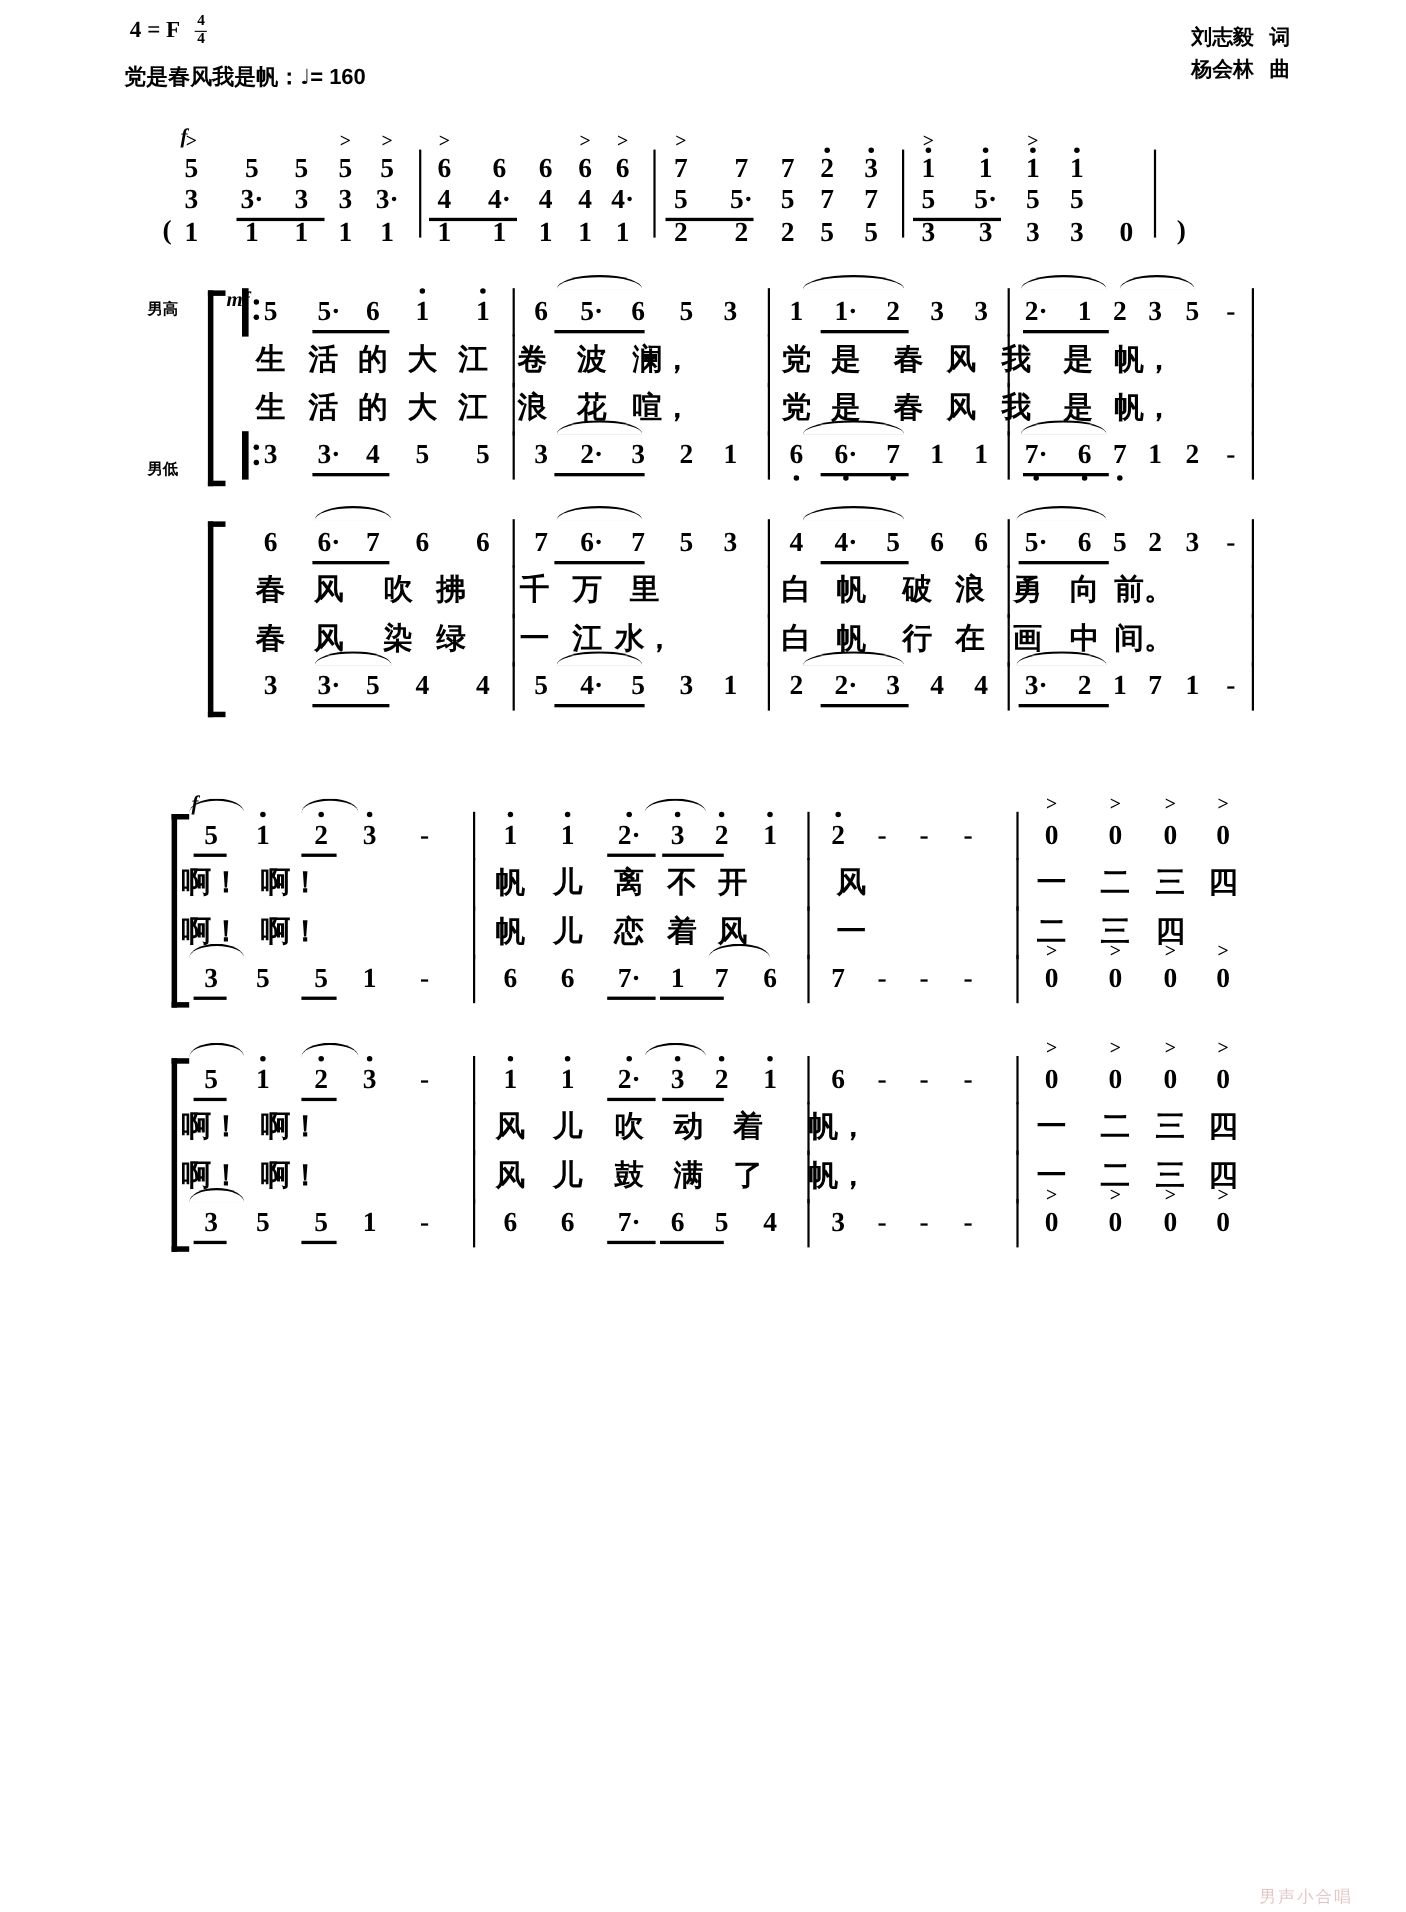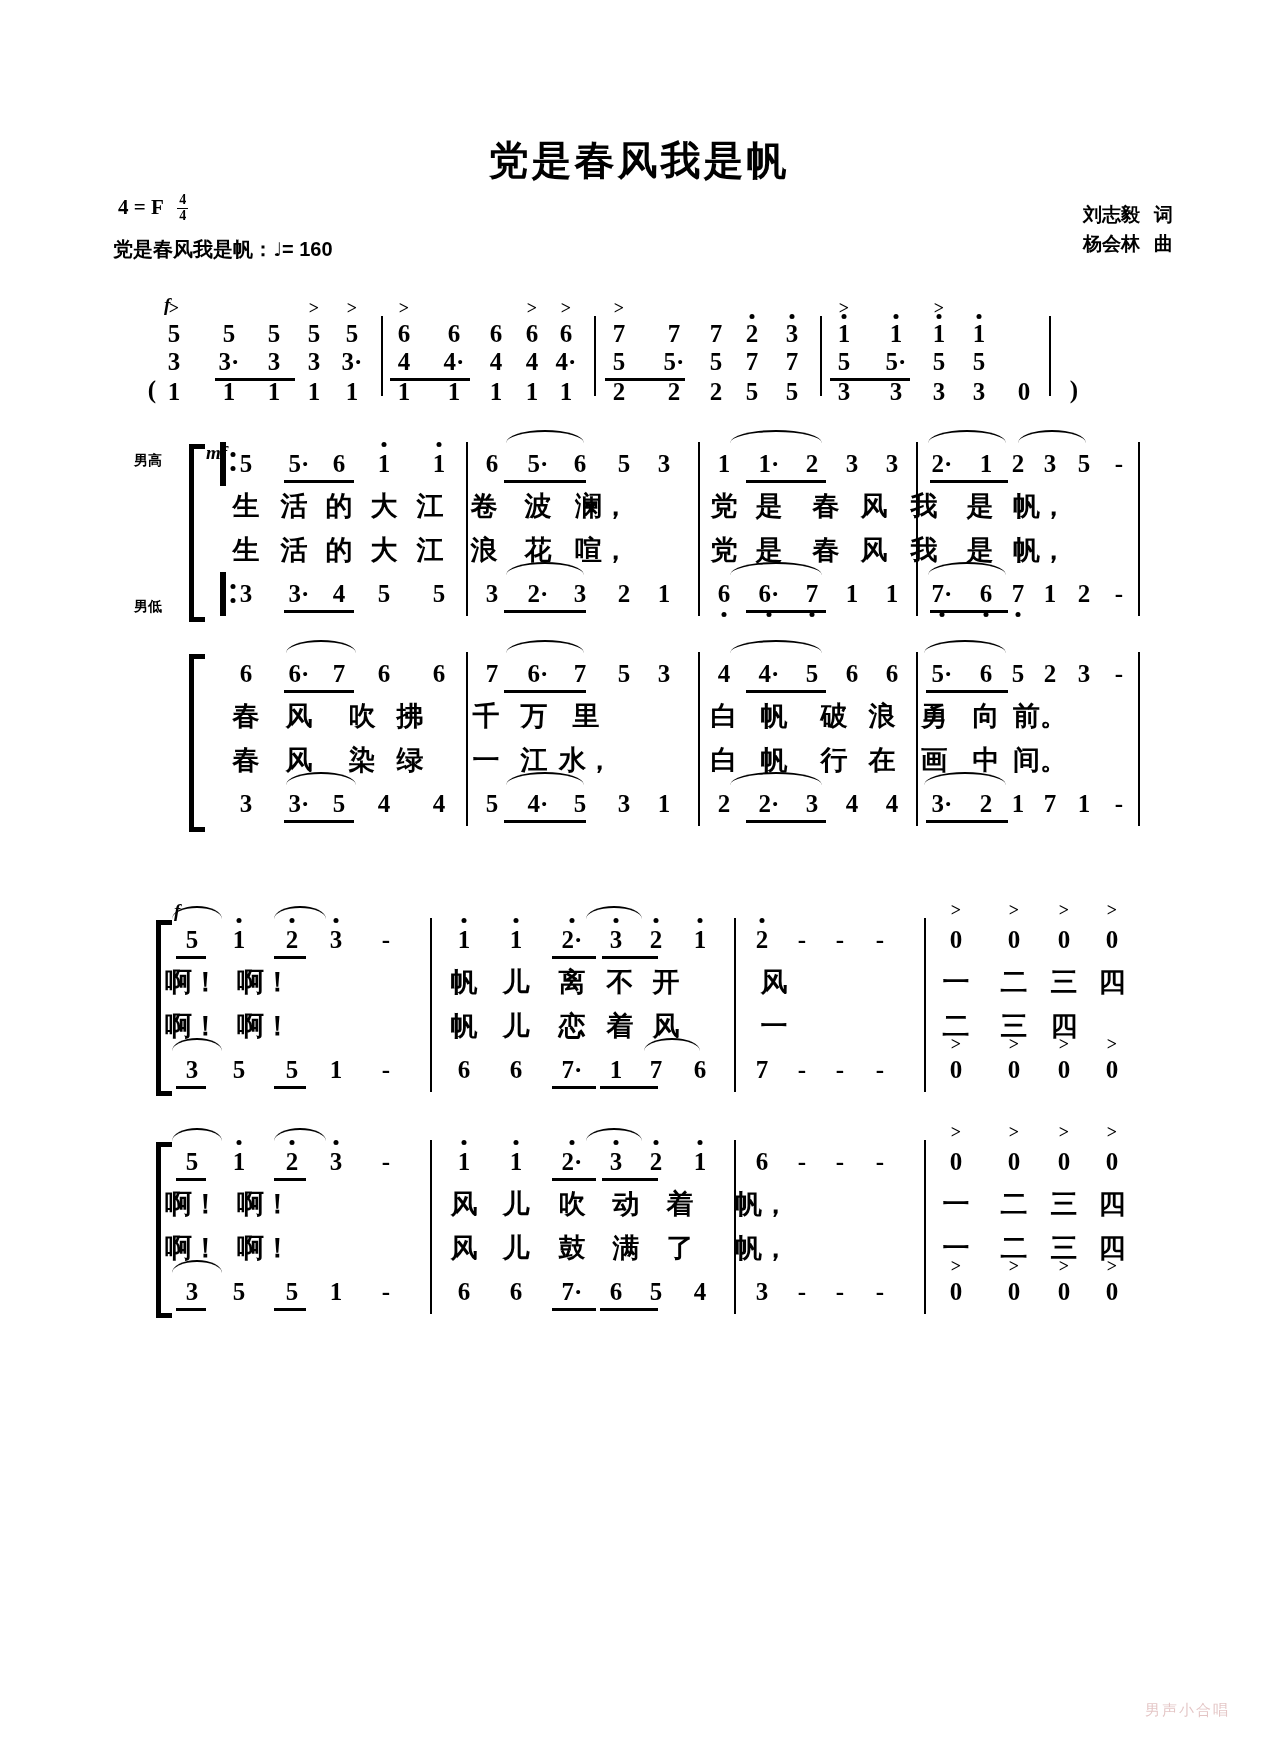--- a/index.html
+++ b/index.html
@@ -105,21 +105,20 @@
     position:absolute;right:48px;bottom:18px;
     opacity:.35;font-size:15px;color:#b05a5a;
     font-family:"Liberation Sans", sans-serif;letter-spacing:2px;
   }
 </style>
 </head>
 <body>
 
 <div class="sheet">
 
-  <h1 class="title">党是春风我是帆</h1>
 
   <div class="hdr">
 
     <div class="key-sig">
       <span>4 = F</span>
       <span class="frac">
         <span class="num">4</span>
         <span class="den">4</span>
       </span>
     </div>

